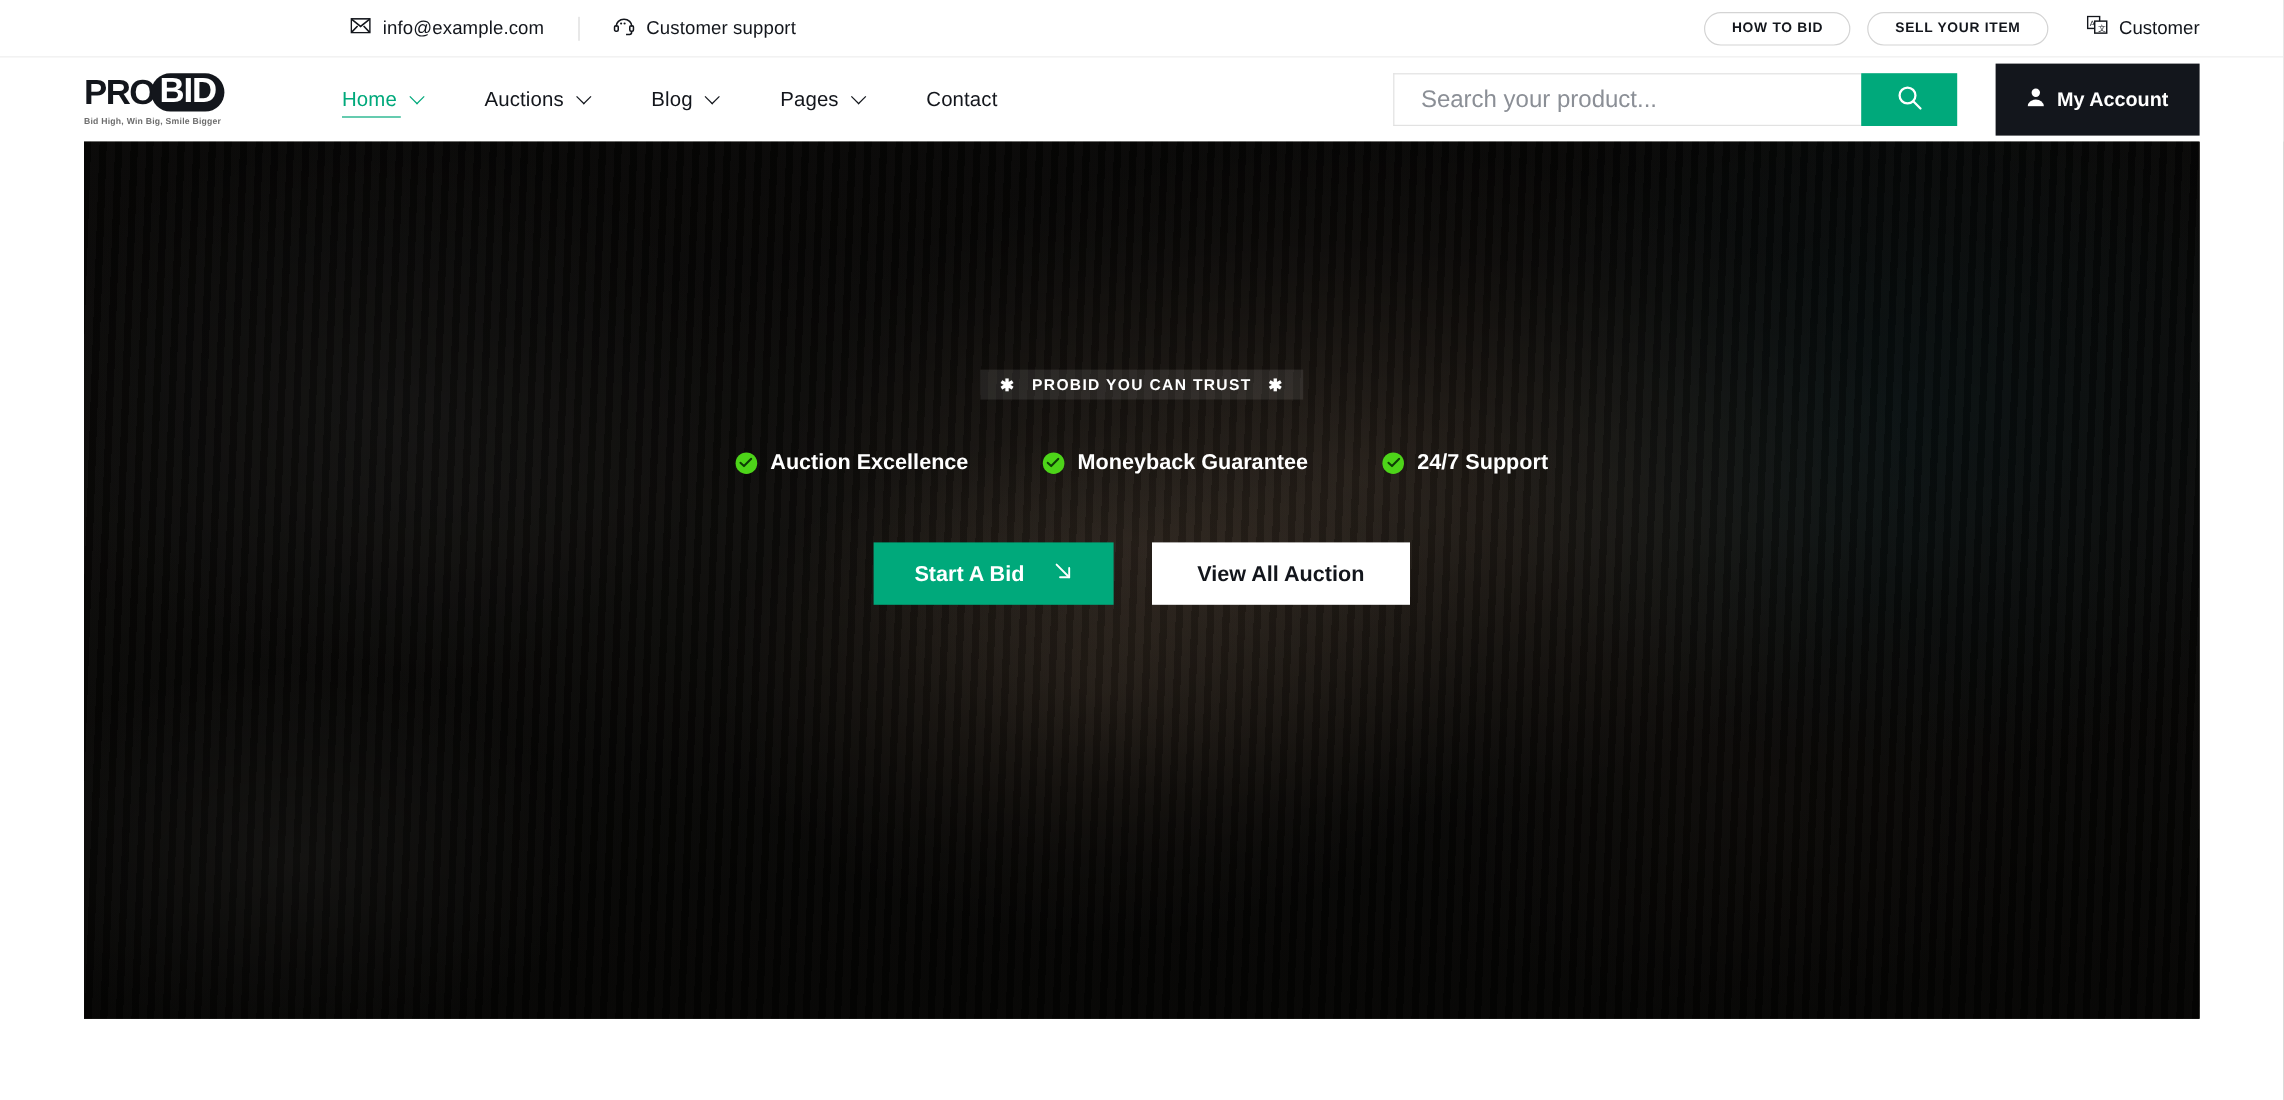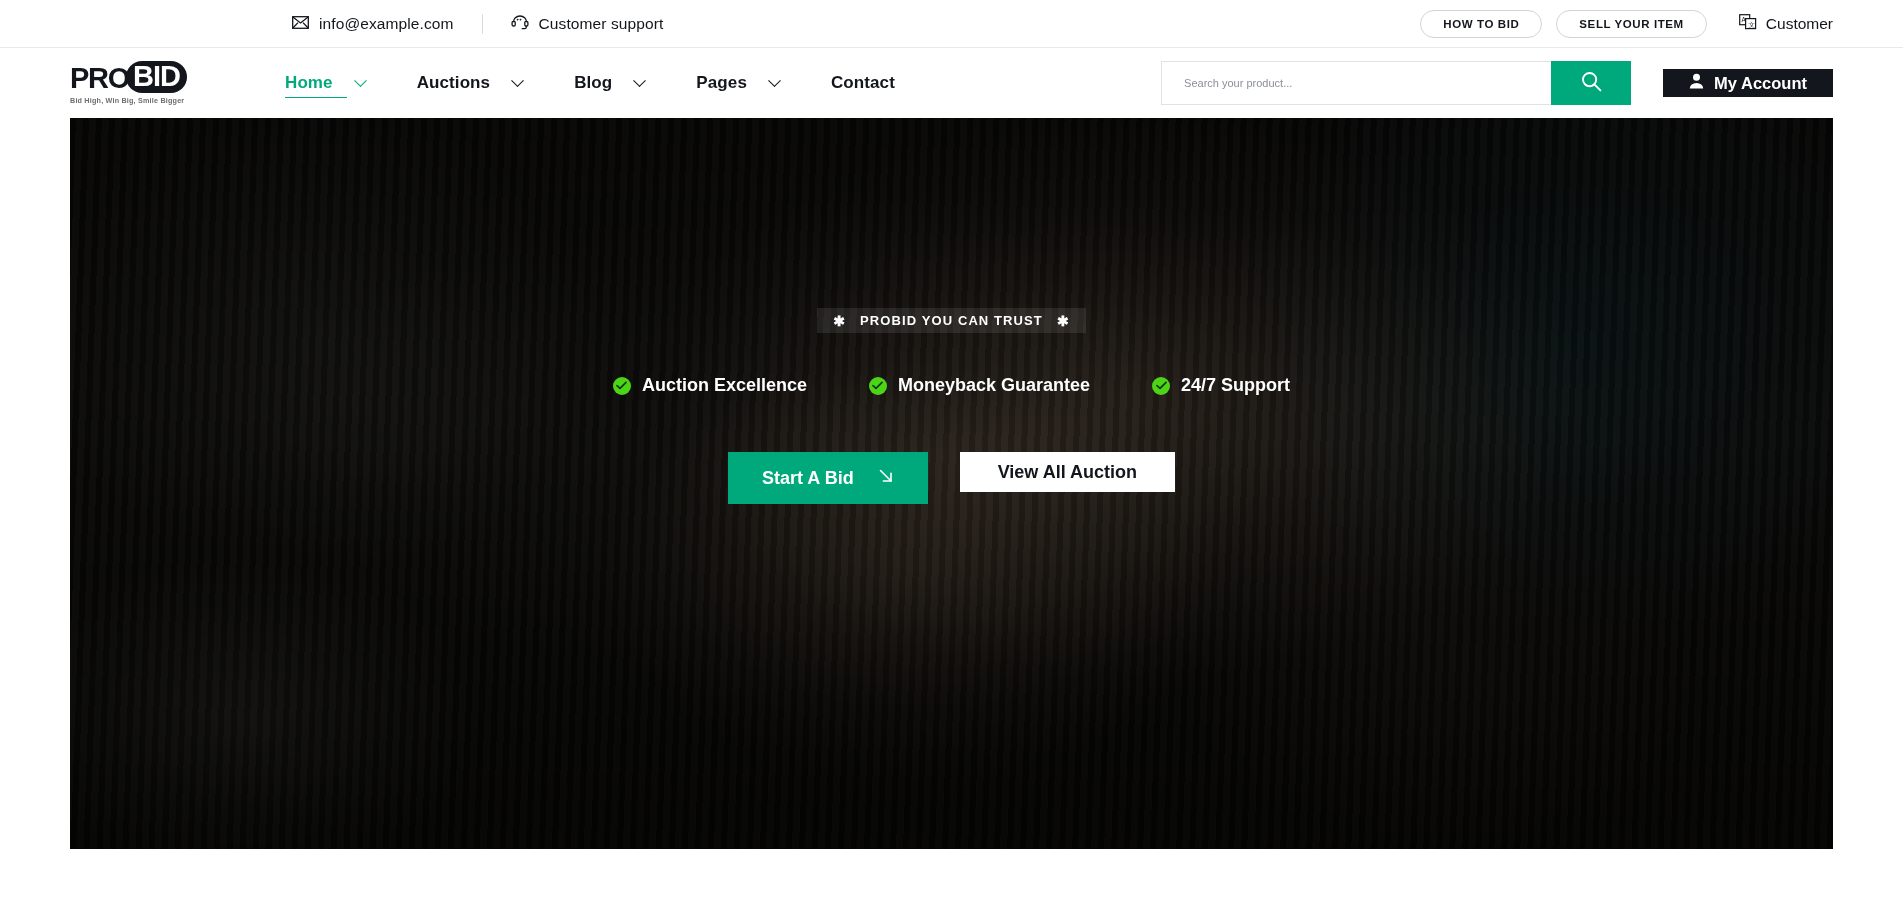--- a/index.html
+++ b/index.html
@@ -76,22 +76,22 @@
     margin-left:-3px;
     letter-spacing:-1px;
   }
   .logo-tag{
     font-size:7.2px; font-weight:bold; color:#6d6d6d;
     letter-spacing:.2px; margin-top:3px; white-space:nowrap;
   }
 
   .nav{ display:flex; align-items:center; gap:0px; margin-left:9px; }
   .nav-item{
-    display:flex; align-items:center; gap:23px;
-    font-size:17px; font-weight:bold; color:#13161c;
+    display:flex; align-items:center; gap:12px;
+    font-size:17px; font-weight:normal; color:#13161c;
     padding:0 26px;
     letter-spacing:.1px;
     cursor:pointer; position:relative;
   }
   .nav-item.active{ color:#00a97b; }
   .nav-item.active::after{
     content:""; position:absolute;
     left:26px; right:44px; bottom:-5px;
     height:1.5px; background:#00a97b;
   }
@@ -100,33 +100,33 @@
          border-bottom:1.7px solid currentColor;
          transform:rotate(45deg) translate(-2px,-2px); }
 
   .search{
     margin-left:auto;
     display:flex; align-items:stretch;
     height:44px; width:470px;
   }
   .search input{
     flex:1; border:1px solid #e2e2e2; border-right:none;
-    padding:0 22px; font-size:11px; color:#13161c;
+    padding:0 22px; font-size:20px; color:#13161c;
     font-family:"Liberation Sans", sans-serif;
     outline:none; background:#fff;
   }
   .search input::placeholder{ color:#8b8f96; }
   .search-btn{
     width:80px; background:#00a97b;
     display:flex; align-items:center; justify-content:center;
     border:none; cursor:pointer;
   }
   .acct{
     margin-left:32px; margin-right:70px;
-    height:28px; background:#13161c; color:#fff;
+    height:60px; background:#13161c; color:#fff;
     display:flex; align-items:center; justify-content:center; gap:10px;
     padding:0 26px;
     font-size:16.5px; font-weight:bold;
     cursor:pointer; white-space:nowrap;
   }
 
   
   .hero{
     position:relative;
     margin:0 70px;
@@ -203,21 +203,21 @@
 
   .ctas{ display:flex; gap:32px; margin-top:56px; }
   .btn-primary{
     background:#00a97b; color:#ffffff;
     height:52px; padding:0 34px;
     display:flex; align-items:center; justify-content:center; gap:24px;
     font-size:18px; font-weight:bold; cursor:pointer;
   }
   .btn-secondary{
     background:#ffffff; color:#13161c;
-    height:40px; padding:0 38px;
+    height:52px; padding:0 38px;
     display:flex; align-items:center; justify-content:center;
     font-size:18px; font-weight:bold; cursor:pointer;
   }
 </style>
 </head>
 <body>
 
 <div class="topbar">
   <div class="tb-left">
 

